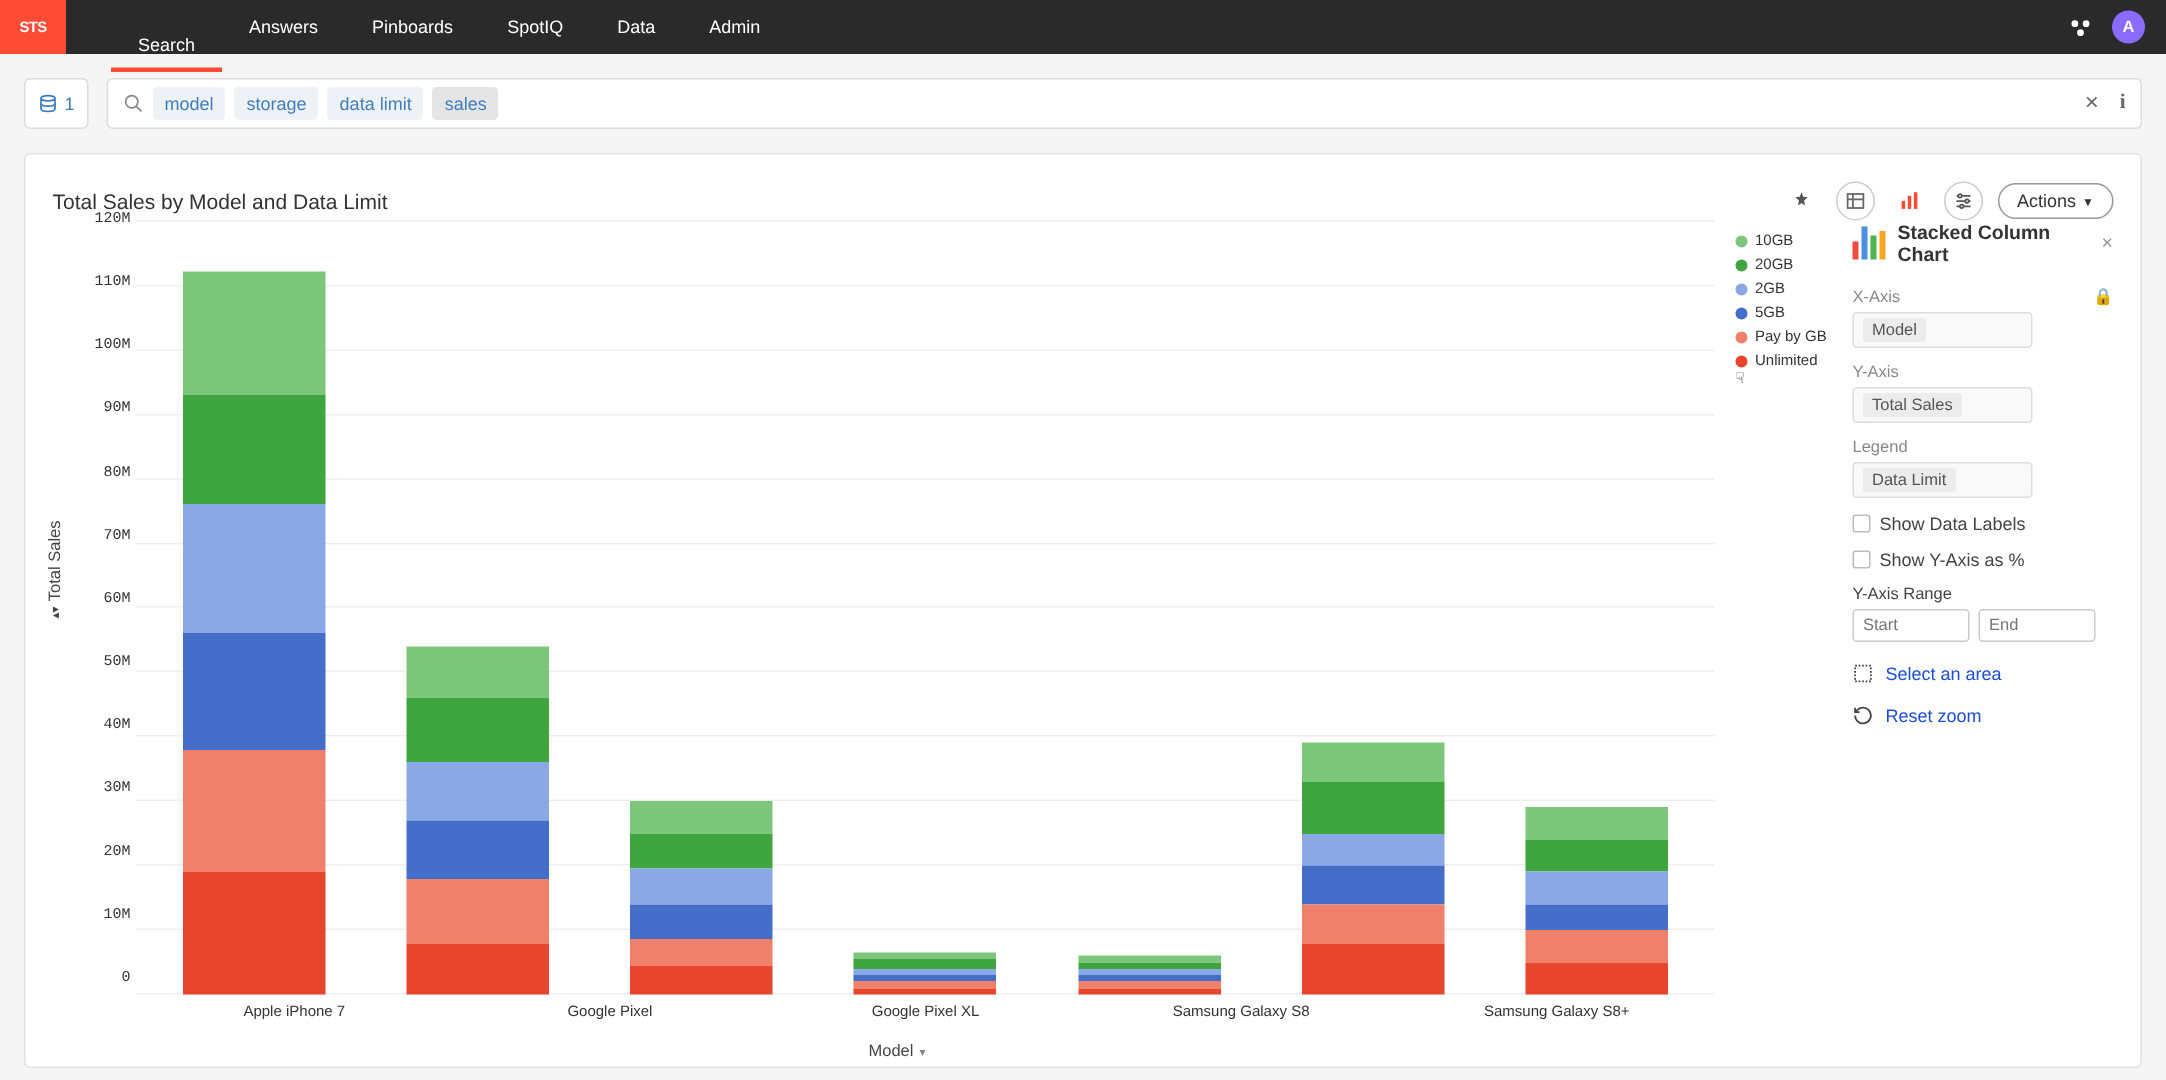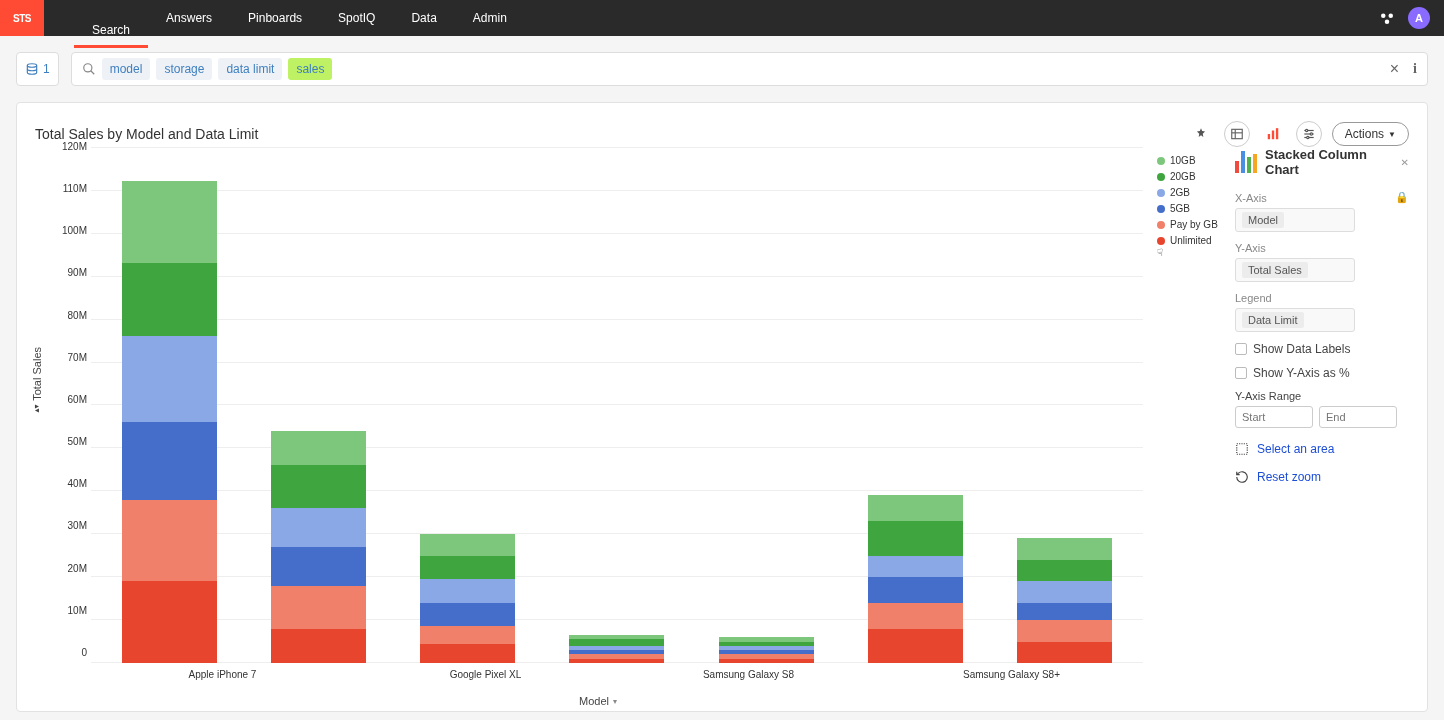--- a/index.html
+++ b/index.html
@@ -91,21 +91,21 @@
   }
   .searchbox .search-icn { color: #888; font-size: 14px; }
   .token {
     background: #eef2f6;
     border-radius: 3px;
     padding: 4px 8px;
     color: #3f7fbf;
     font-size: 12px;
     cursor: pointer;
   }
-  .token.highlight { background: #bef264; }
+  .token.highlight { background: #e5e5e5; }
   .search-right-icons {
     margin-left: auto;
     display: flex;
     align-items: center;
     gap: 14px;
     color: #666;
   }
 
   
   .panel {
@@ -208,20 +208,21 @@
     flex-direction: column;
     justify-content: space-between;
   }
   .ytick {
     font-size: 10px;
     color: #333;
     text-align: right;
     padding-right: 4px;
     line-height: 1;
     transform: translateY(-50%);
+    font-family: Liberation Mono, monospace;
   }
   .gridlines {
     position: absolute;
     left: 0; right: 0; top: 0; bottom: 28px;
     display: flex;
     flex-direction: column;
     justify-content: space-between;
   }
   .gridline { height: 0; border-top: 1px solid #eee; }
   .bars {
@@ -568,20 +569,21 @@
                     <div class="seg" style="background: rgb(63, 166, 63); height: 17.2414%;"></div>
                     <div class="seg" style="background: rgb(138, 168, 230); height: 17.2414%;"></div>
                     <div class="seg" style="background: rgb(68, 110, 201); height: 13.7931%;"></div>
                     <div class="seg" style="background: rgb(240, 128, 106); height: 17.2414%;"></div>
                     <div class="seg" style="background: rgb(232, 69, 46); height: 17.2414%;"></div>
                   </div>
                 </div>
               </div>
             <div class="xticks" id="xticks">
                 <div class="xtick">Apple iPhone 7</div>
+                <div class="xtick">Google Pixel</div>
                 <div class="xtick">Google Pixel XL</div>
                 <div class="xtick">Samsung Galaxy S8</div>
                 <div class="xtick">Samsung Galaxy S8+</div>
               </div>
           </div>
         </div>
         <div class="xlabel">
           <span>Model</span>
           <span class="caretdown">▾</span>
         </div>

